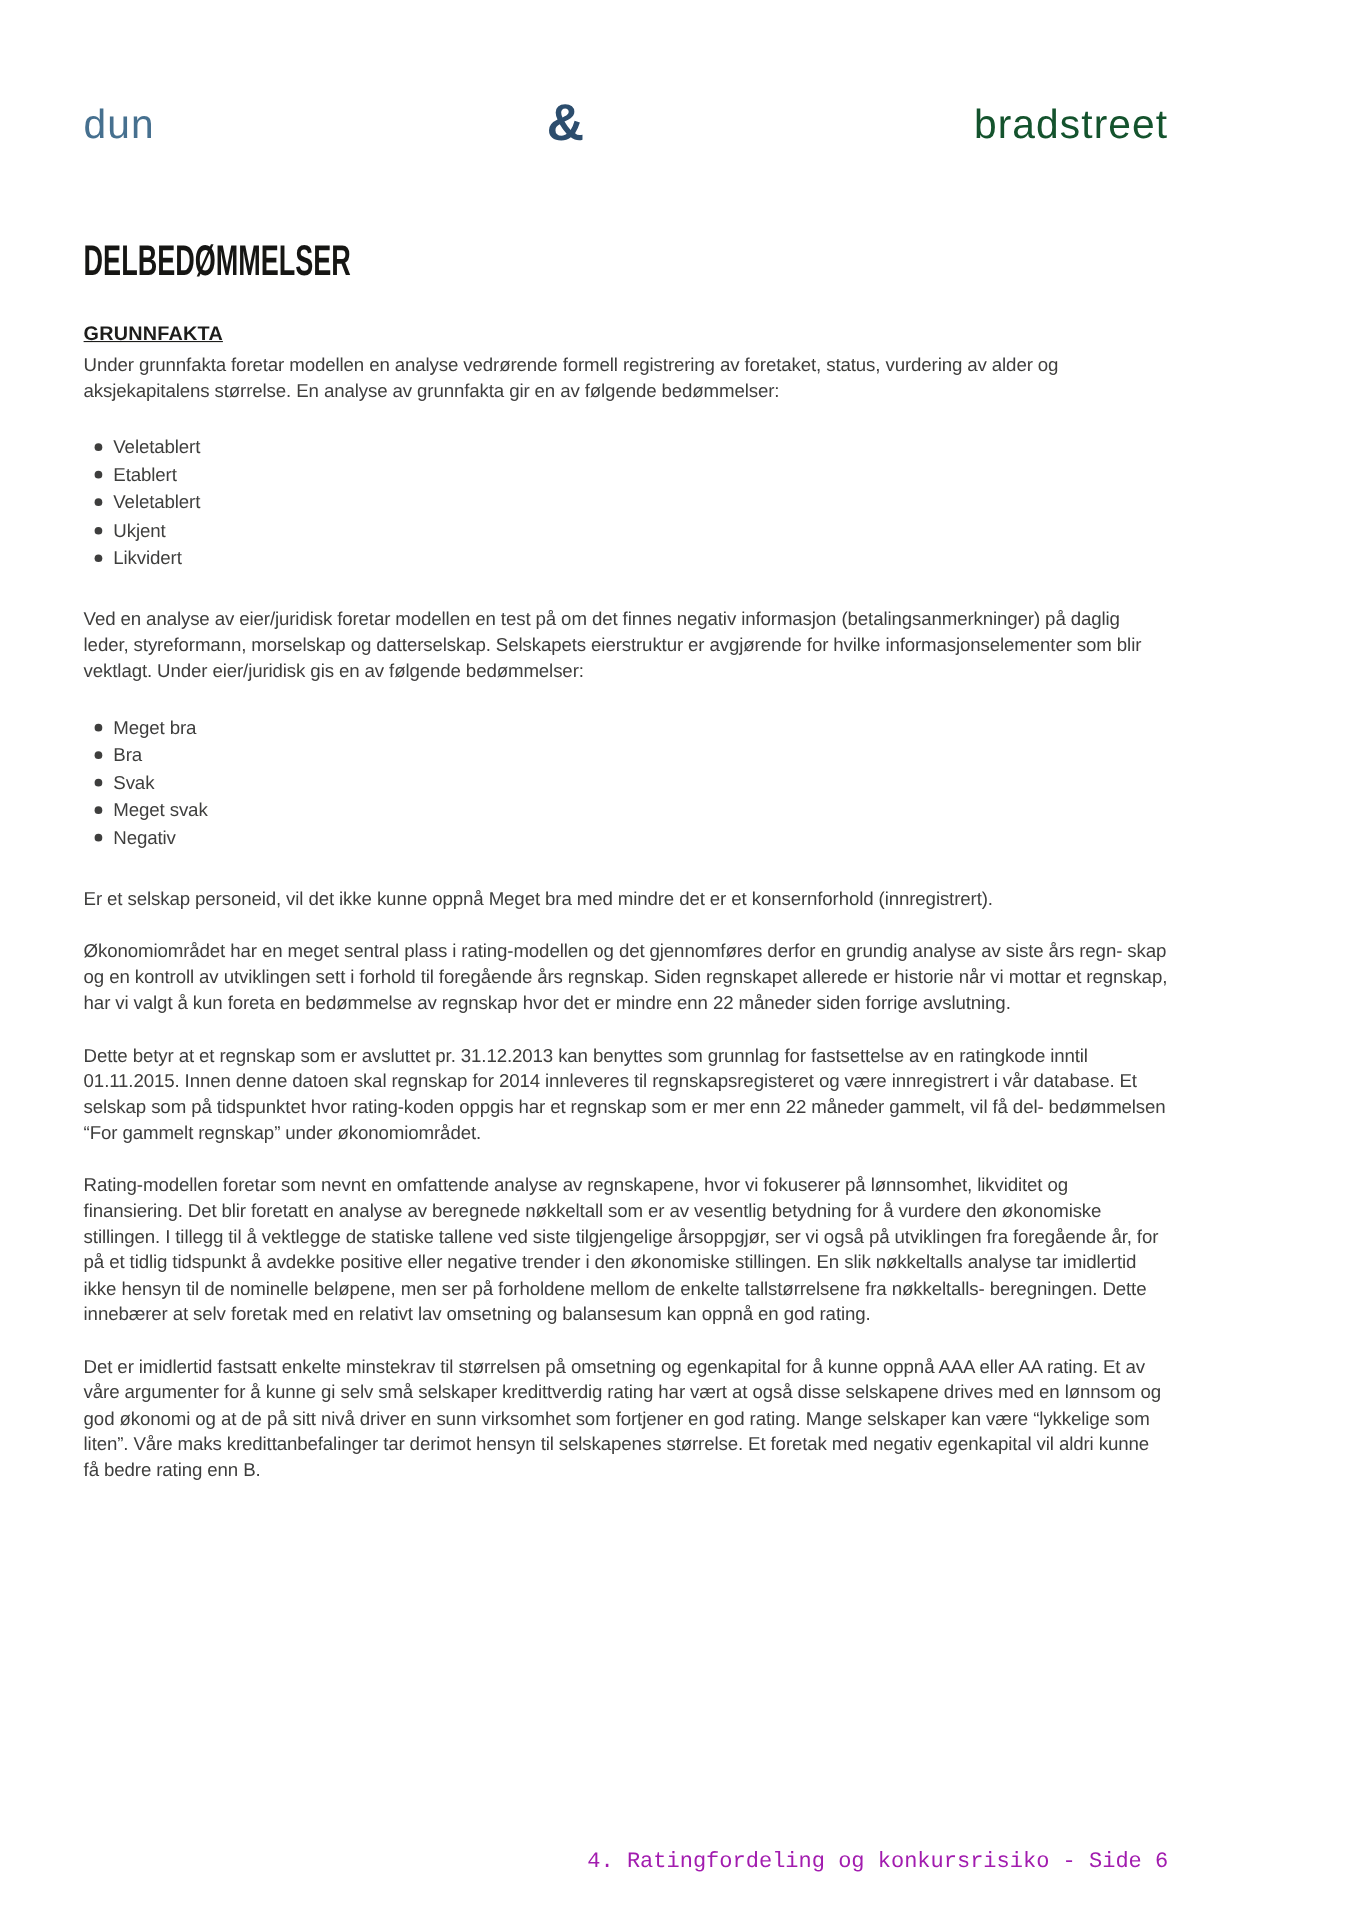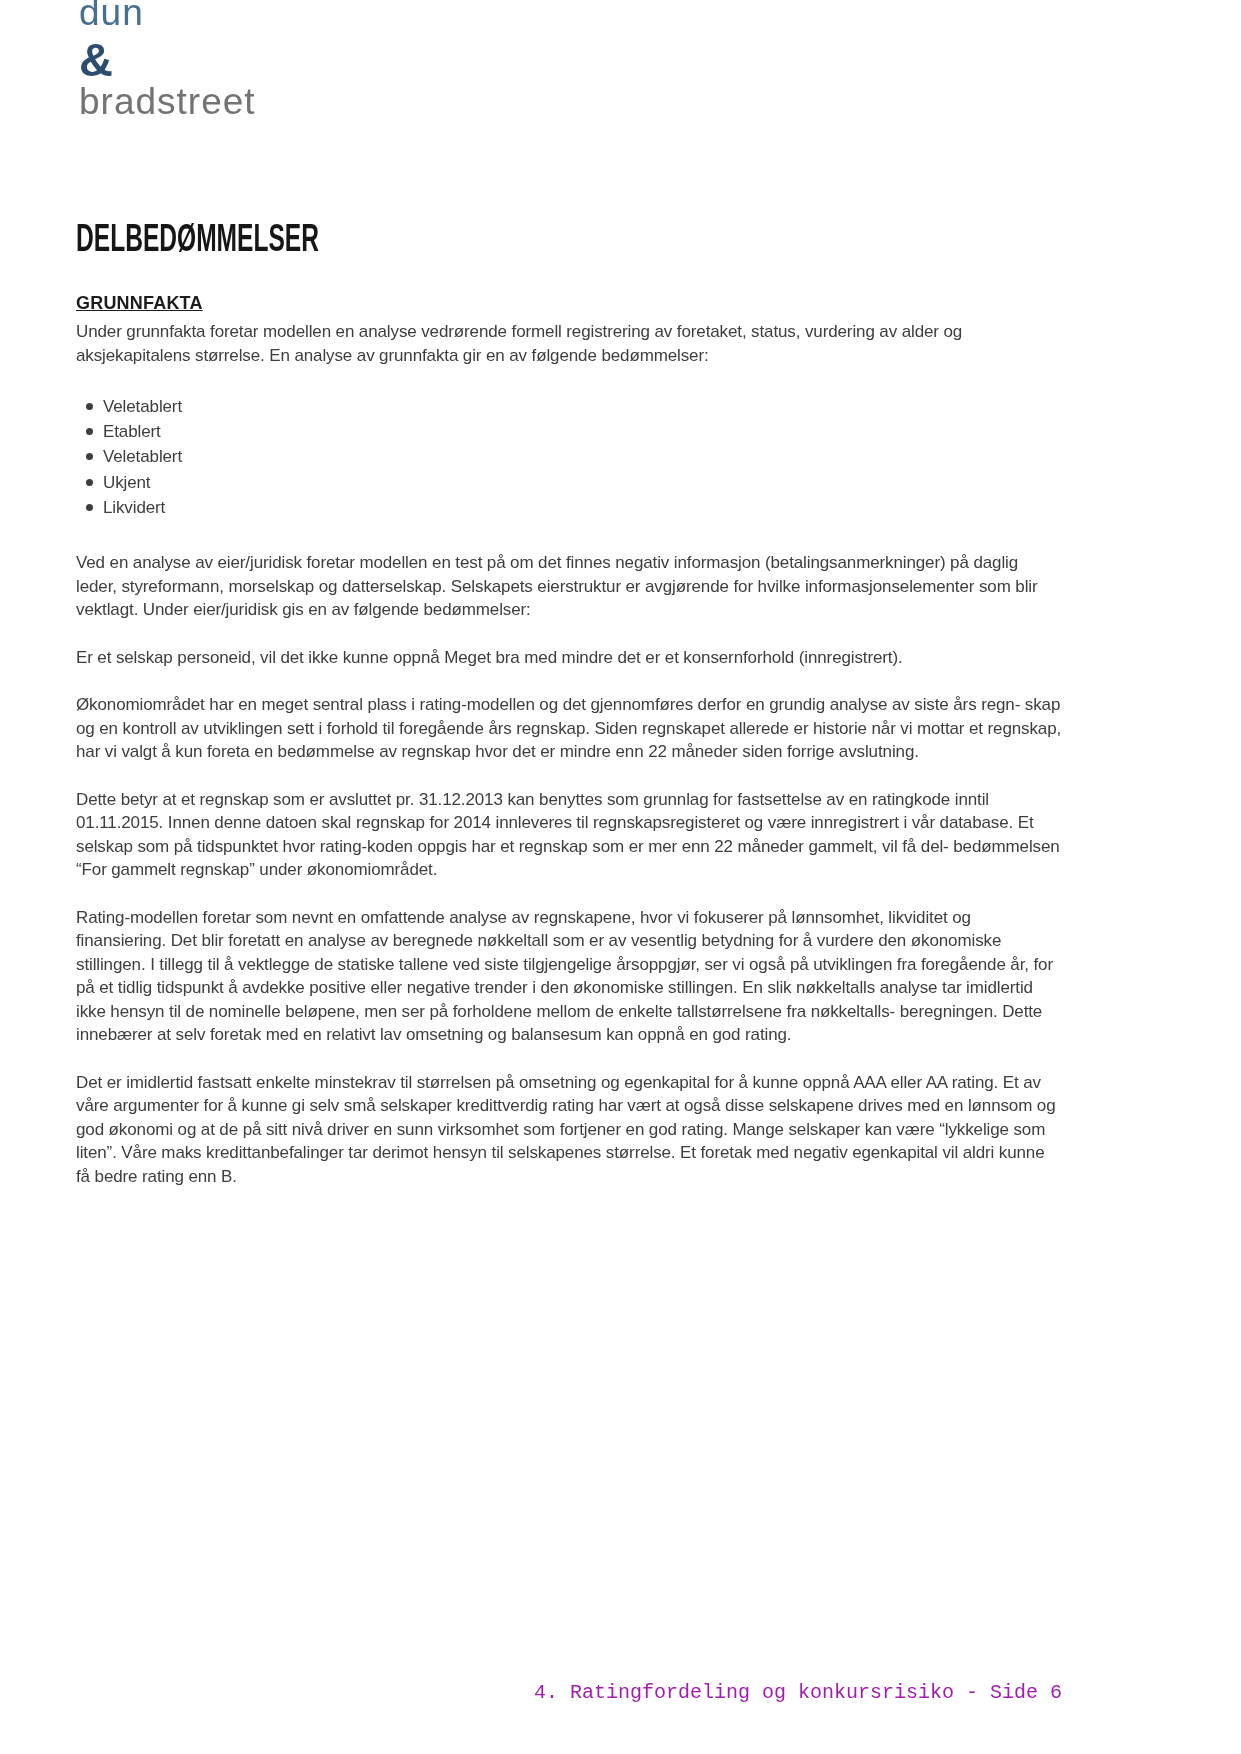--- a/index.html
+++ b/index.html
@@ -18,24 +18,23 @@
   .page {
     box-sizing: border-box;
     width: 1241px;
     height: 1754px;
     padding: 85px 179px 0 76px;
     position: relative;
   }
   
   .logo-row {
     display: flex;
-    justify-content: flex-end;
+    justify-content: space-between;
     align-items: baseline;
     height: 38px;
-    flex-direction: column;
   }
   .logo-dun {
     font-size: 37px;
     letter-spacing: 1px;
     font-weight: 400;
   }
   .logo-amp {
     font-size: 47px;
     font-weight: 600;
     line-height: 1;
@@ -117,36 +116,43 @@
   }
 </style>
 </head>
 <body>
 
 <div class="page">
 
   <div class="logo-row">
     <span class="logo-dun" style="color: rgb(70, 112, 143);">dun</span>
     <span class="logo-amp" style="color: rgb(44, 77, 109);">&amp;</span>
-    <span class="logo-brad" style="color: #737373;">bradstreet</span>
+    <span class="logo-brad" style="color: #14532d;">bradstreet</span>
   </div>
 
   <h1 class="doc-title">DELBEDØMMELSER</h1>
 
   <h3 class="sec-heading first">GRUNNFAKTA</h3>
   <p class="body-text">Under grunnfakta foretar modellen en analyse vedrørende formell registrering av foretaket, status, vurdering av alder og aksjekapitalens størrelse. En analyse av grunnfakta gir en av følgende bedømmelser:</p>
   <ul class="bullet-list">
     <li><span class="dot"></span><span>Veletablert</span></li>
     <li><span class="dot"></span><span>Etablert</span></li>
     <li><span class="dot"></span><span>Veletablert</span></li>
     <li><span class="dot"></span><span>Ukjent</span></li>
     <li><span class="dot"></span><span>Likvidert</span></li>
   </ul>
 
   <p class="body-text">Ved en analyse av eier/juridisk foretar modellen en test på om det finnes negativ informasjon (betalingsanmerkninger) på daglig leder, styreformann, morselskap og datterselskap. Selskapets eierstruktur er avgjørende for hvilke informasjonselementer som blir vektlagt. Under eier/juridisk gis en av følgende bedømmelser:</p>
+  <ul class="bullet-list">
+    <li><span class="dot"></span><span>Meget bra</span></li>
+    <li><span class="dot"></span><span>Bra</span></li>
+    <li><span class="dot"></span><span>Svak</span></li>
+    <li><span class="dot"></span><span>Meget svak</span></li>
+    <li><span class="dot"></span><span>Negativ</span></li>
+  </ul>
   <p class="body-text">Er et selskap personeid, vil det ikke kunne oppnå Meget bra med mindre det er et konsernforhold (innregistrert).</p>
 
   <p class="body-text">Økonomiområdet har en meget sentral plass i rating-modellen og det gjennomføres derfor en grundig analyse av siste års regn- skap og en kontroll av utviklingen sett i forhold til foregående års regnskap. Siden regnskapet allerede er historie når vi mottar et regnskap, har vi valgt å kun foreta en bedømmelse av regnskap hvor det er mindre enn 22 måneder siden forrige avslutning.</p>
   <p class="body-text">Dette betyr at et regnskap som er avsluttet pr. 31.12.2013 kan benyttes som grunnlag for fastsettelse av en ratingkode inntil 01.11.2015. Innen denne datoen skal regnskap for 2014 innleveres til regnskapsregisteret og være innregistrert i vår database. Et selskap som på tidspunktet hvor rating-koden oppgis har et regnskap som er mer enn 22 måneder gammelt, vil få del- bedømmelsen “For gammelt regnskap” under økonomiområdet.</p>
   <p class="body-text">Rating-modellen foretar som nevnt en omfattende analyse av regnskapene, hvor vi fokuserer på lønnsomhet, likviditet og finansiering. Det blir foretatt en analyse av beregnede nøkkeltall som er av vesentlig betydning for å vurdere den økonomiske stillingen. I tillegg til å vektlegge de statiske tallene ved siste tilgjengelige årsoppgjør, ser vi også på utviklingen fra foregående år, for på et tidlig tidspunkt å avdekke positive eller negative trender i den økonomiske stillingen. En slik nøkkeltalls analyse tar imidlertid ikke hensyn til de nominelle beløpene, men ser på forholdene mellom de enkelte tallstørrelsene fra nøkkeltalls- beregningen. Dette innebærer at selv foretak med en relativt lav omsetning og balansesum kan oppnå en god rating.</p>
   <p class="body-text">Det er imidlertid fastsatt enkelte minstekrav til størrelsen på omsetning og egenkapital for å kunne oppnå AAA eller AA rating. Et av våre argumenter for å kunne gi selv små selskaper kredittverdig rating har vært at også disse selskapene drives med en lønnsom og god økonomi og at de på sitt nivå driver en sunn virksomhet som fortjener en god rating. Mange selskaper kan være “lykkelige som liten”. Våre maks kredittanbefalinger tar derimot hensyn til selskapenes størrelse. Et foretak med negativ egenkapital vil aldri kunne få bedre rating enn B.</p>
 
   <div class="footer">4. Ratingfordeling og konkursrisiko - Side 6</div>
 
 </div>

